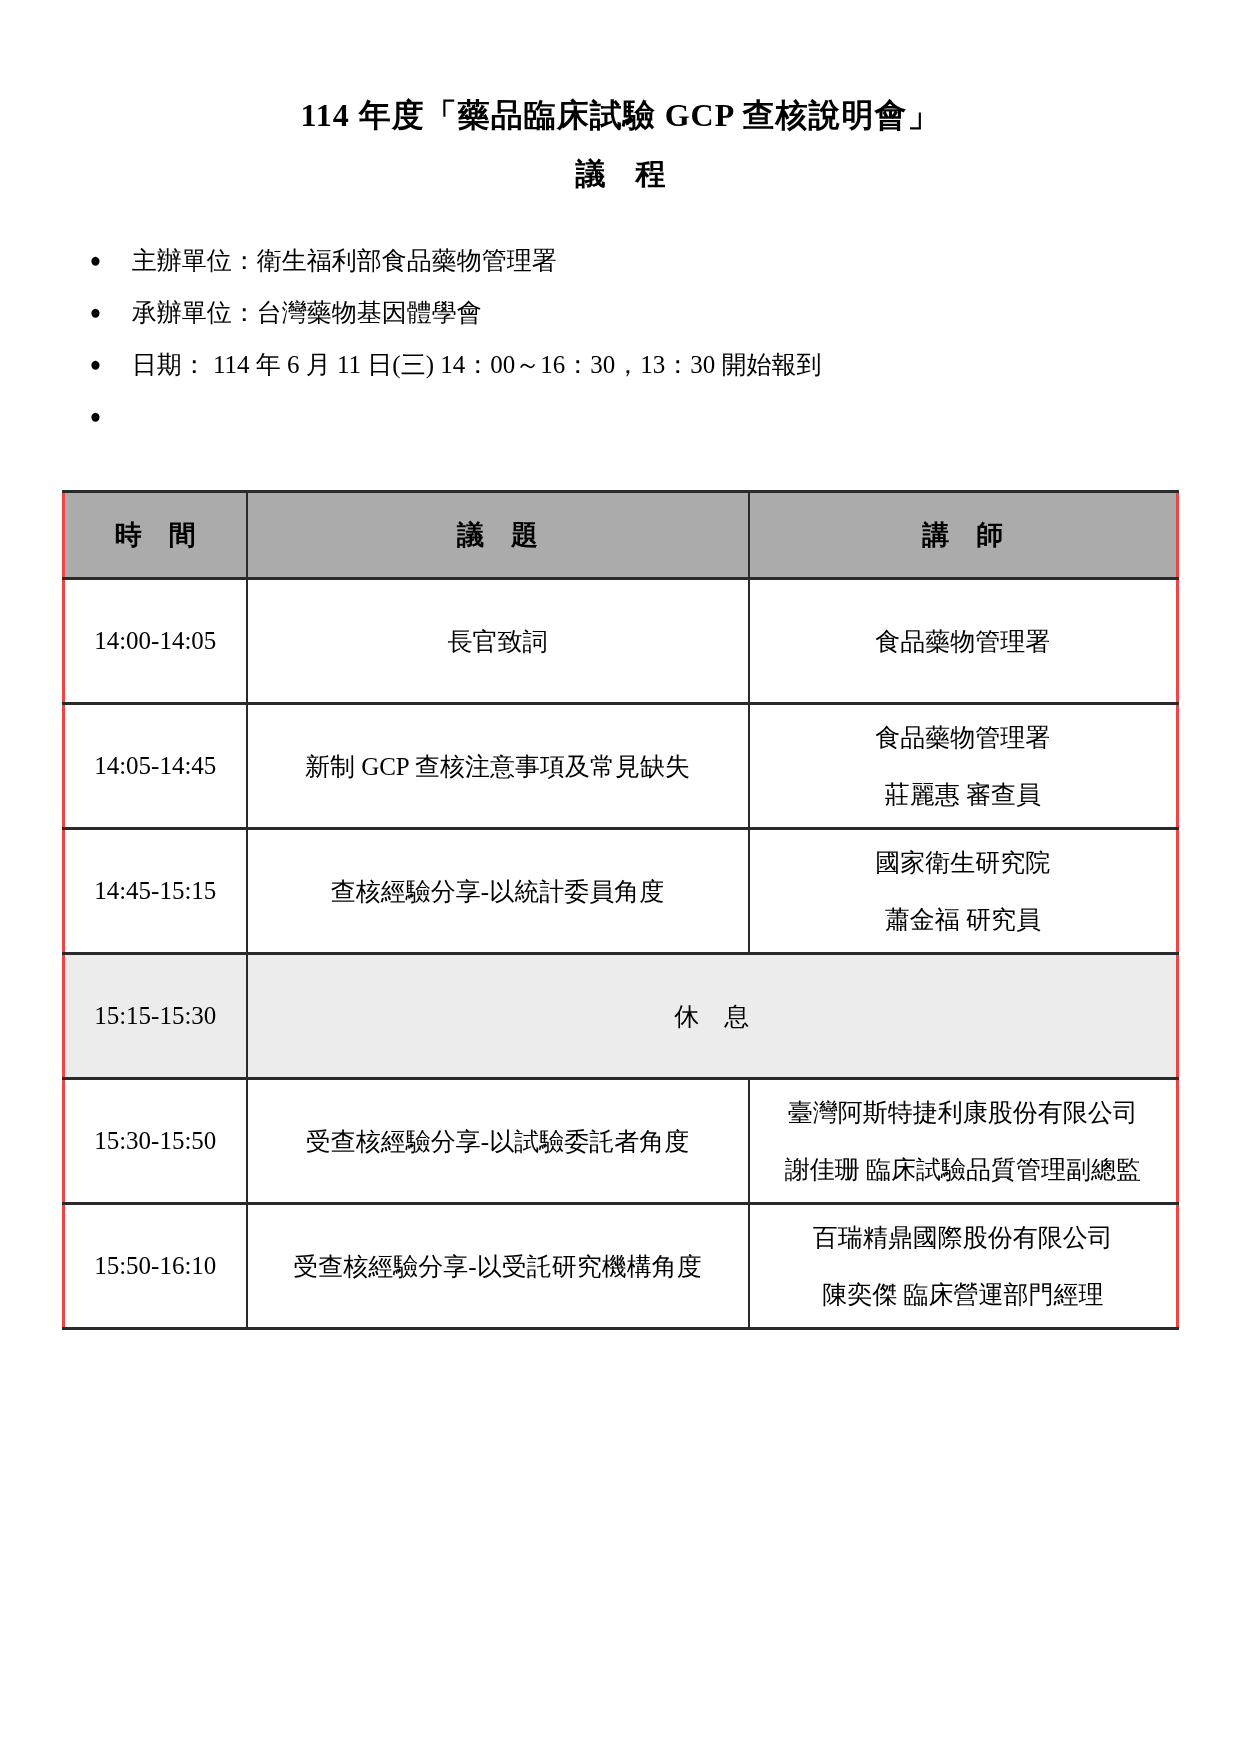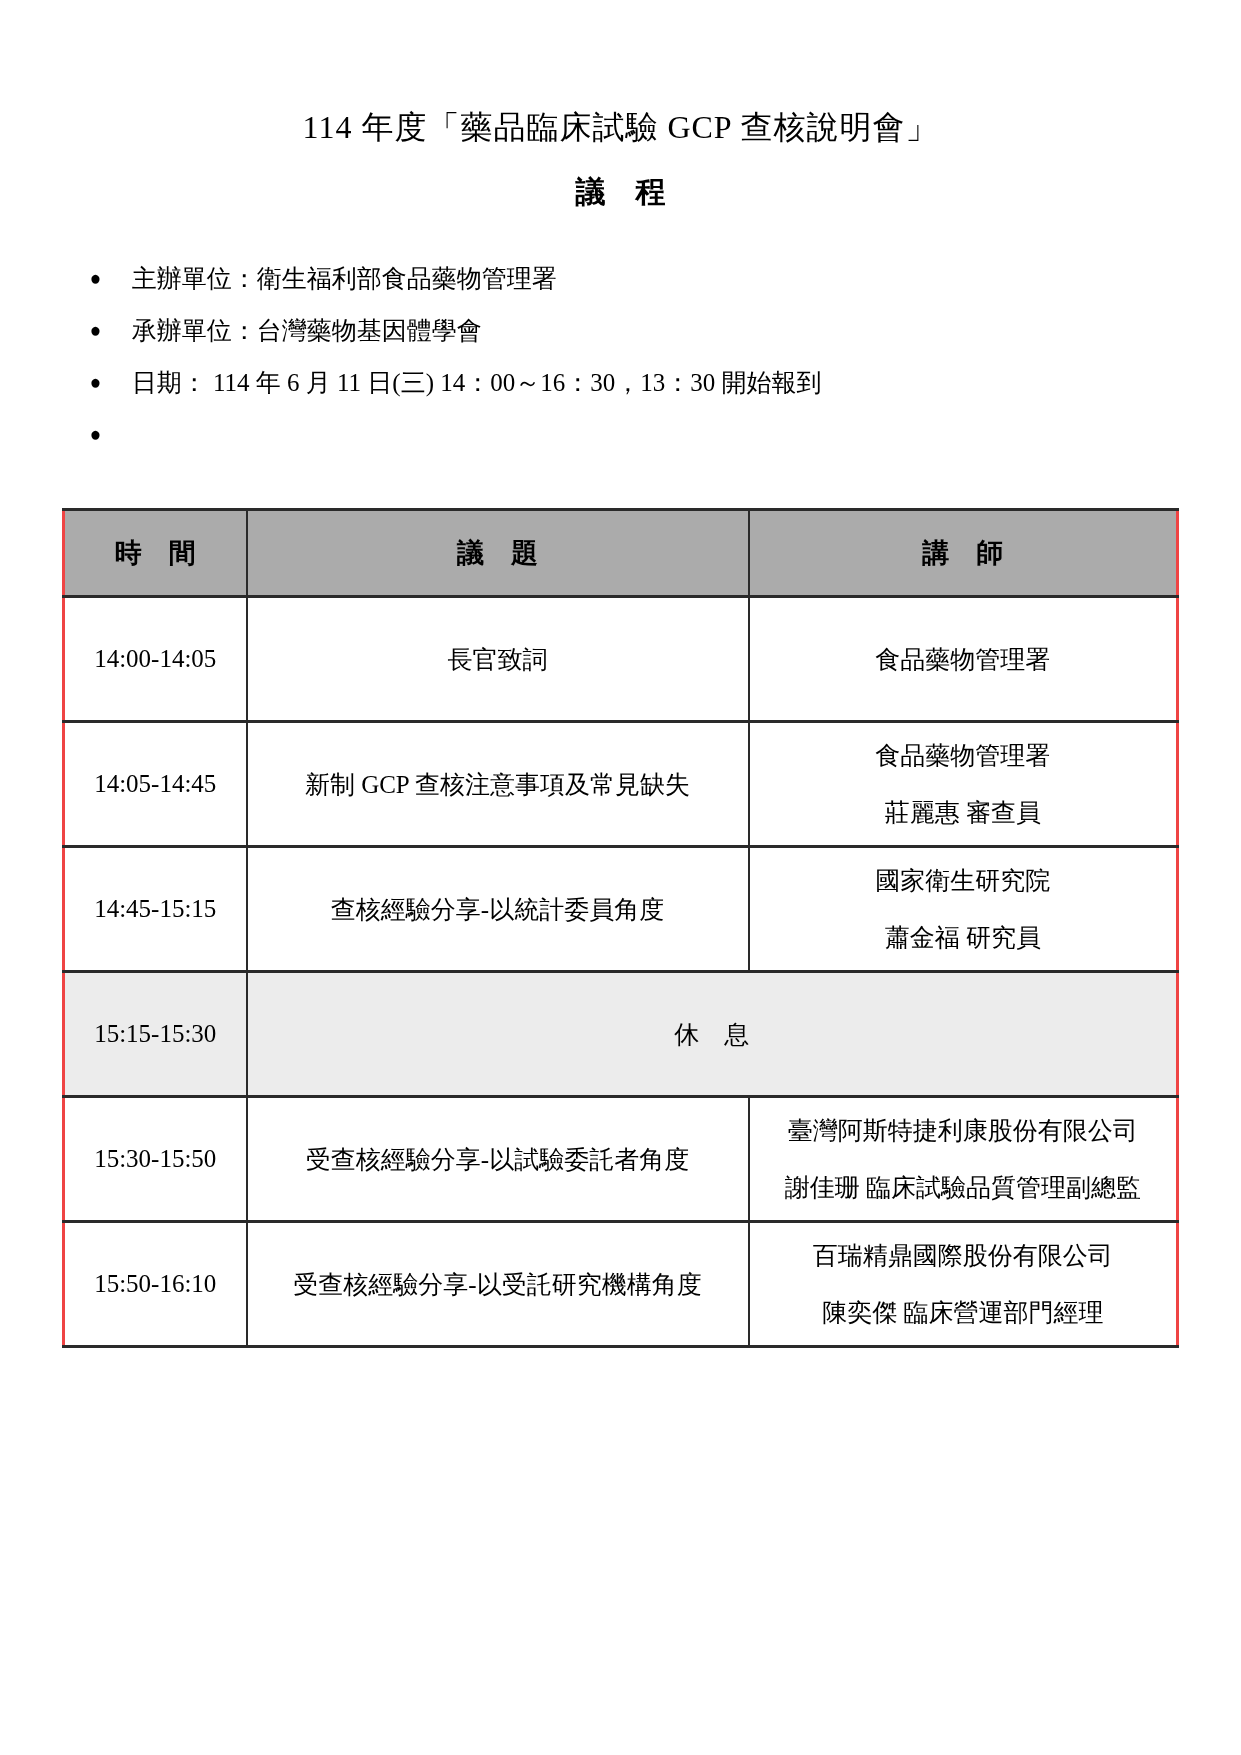--- a/index.html
+++ b/index.html
@@ -12,29 +12,29 @@
     font-family: "Liberation Serif", "DejaVu Serif", serif;
     color: #000000;
   }
   .page {
     width: 1241px;
     height: 1755px;
     padding: 96px 62px 0 62px;
     overflow: hidden;
   }
   .doc-title {
-    margin: 12px;
+    margin: 0;
     text-align: center;
     font-size: 32px;
-    font-weight: normal;
+    font-weight: bold;
     line-height: 1.2;
     letter-spacing: 1px;
   }
   .doc-subtitle {
-    margin: 28px 0 0 0;
+    margin: 22px 0 0 0;
     text-align: center;
     font-size: 30px;
     font-weight: bold;
     line-height: 1.2;
   }
   .info-list {
     list-style: none;
     margin: 42px 0 0 0;
     padding: 0;
   }

